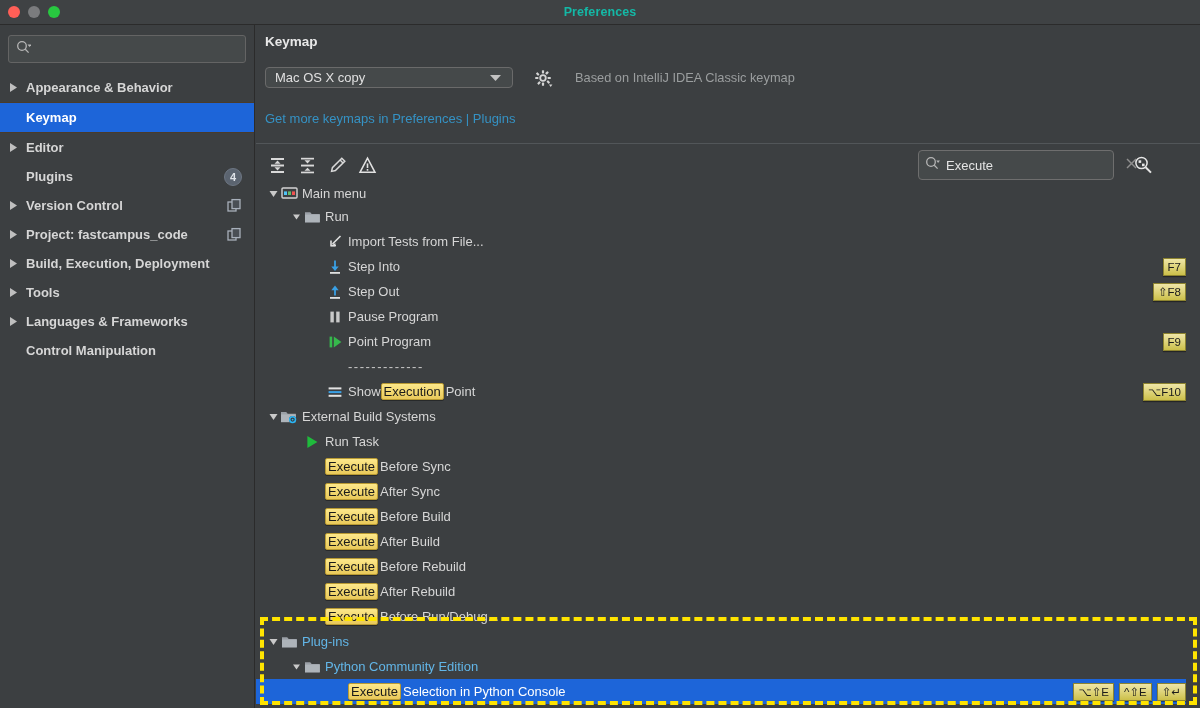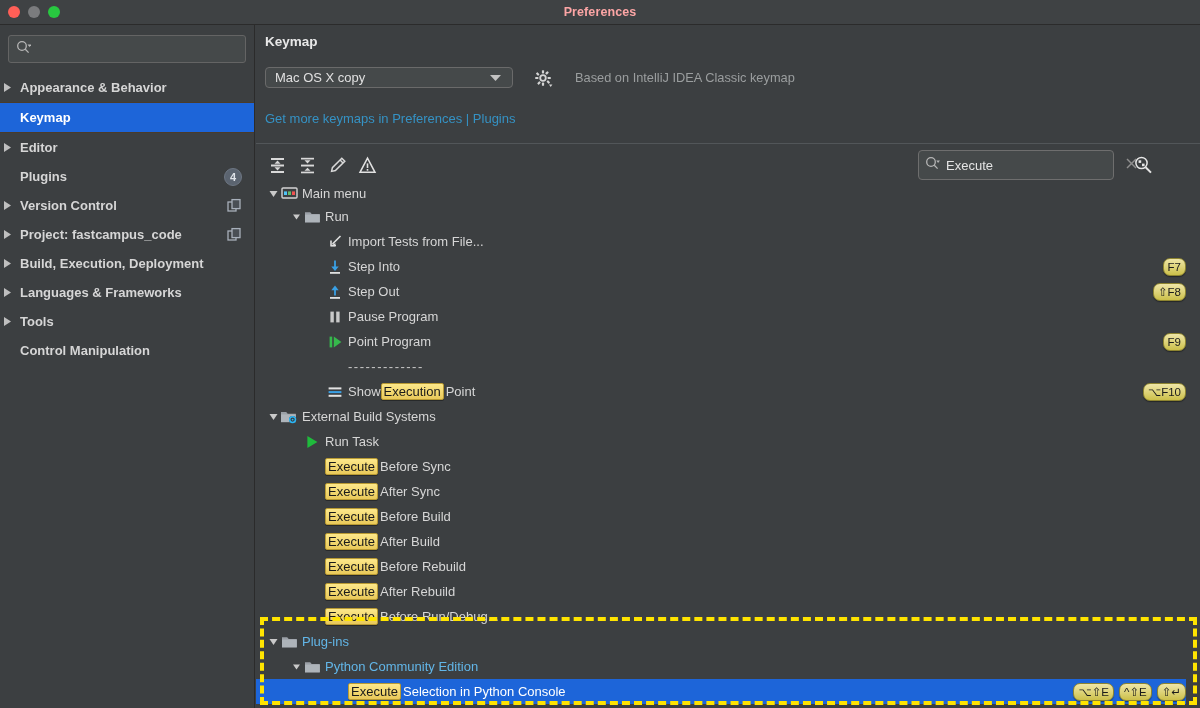--- a/index.html
+++ b/index.html
@@ -23,21 +23,21 @@
     border-bottom: 1px solid #2b2b2b;
     display: flex; align-items: center;
   }
   .traffic { position: absolute; left: 8px; top: 6px; display: flex; gap: 8px; }
   .dot { width: 12px; height: 12px; border-radius: 50%; display: block; }
   .dot.red { background: #ff5f57; }
   .dot.yellow { background: #7b7c7e; }
   .dot.green { background: #28c840; }
   .title-text {
     width: 1200px; text-align: center;
-    font-size: 12.5px; font-weight: bold; color: #fca5a5;
+    font-size: 12.5px; font-weight: bold; color: #14b8a6;
     letter-spacing: .1px;
   }
 
   
   .sidebar {
     position: absolute; left: 0; top: 25px;
     width: 255px; height: 683px;
     background: #3c3f41;
     border-right: 1px solid #2b2b2b;
   }
@@ -48,21 +48,21 @@
   }
   .side-search .mag { flex: 0 0 auto; }
   .side-search input {
     flex: 1; background: transparent; border: 0; outline: none;
     color: #c8c8c8; font-size: 12.5px; font-family: "Liberation Sans", sans-serif;
     margin-left: 5px;
   }
   .side-list { margin-top: 10px; }
   .side-item {
     height: 29px; display: flex; align-items: center;
-    padding-left: 0; padding-right: 12px;
+    padding-left: 6px; padding-right: 12px;
     font-size: 13px; color: #d6d6d6; font-weight: bold;
     position: relative;
   }
   .side-item.selected { background: #1d65d9; color: #ffffff; }
   .side-item.selected::after {
     content:''; position:absolute; left:0; right:0; bottom:-1px; height:1px;
   }
   .side-item .arrow {
     width: 14px; flex: 0 0 14px; display: flex; align-items: center; justify-content: center;
   }
@@ -177,21 +177,21 @@
     border-radius: 2px; padding: 0 2px; margin-right: 2px;
     box-shadow: 0 1px 0 rgba(0,0,0,.35);
     line-height: 15px;
   }
   .shortcuts {
     position: absolute; right: 14px; top: 0; height: 25px;
     display: flex; align-items: center; gap: 5px;
   }
   .kbd {
     background: linear-gradient(#efe6a8, #ccc04a);
-    border: 1px solid #8d8430; border-radius: 7px;
+    border: 1px solid #8d8430; border-radius: 0;
     color: #1b1b1b; font-size: 11.5px;
     padding: 1px 4px; line-height: 14px;
     box-shadow: 0 1px 1px rgba(0,0,0,.4);
     font-family: "Liberation Sans", sans-serif;
   }
   .dashline {
     color: #c9c9c9; letter-spacing: 1.5px; font-size: 13px;
   }
 
   
@@ -291,29 +291,29 @@
             </svg>
           </span>
           <span class="lbl">Build, Execution, Deployment</span>
         </div>
         <div class="side-item">
           <span class="arrow">
             <svg width="11" height="11" viewBox="0 0 11 11">
               <path d="M2 1 L9 5.5 L2 10 Z" fill="#bfbfbf"></path>
             </svg>
           </span>
-          <span class="lbl">Languages &amp; Frameworks</span>
+          <span class="lbl">Tools</span>
         </div>
         <div class="side-item">
           <span class="arrow">
             <svg width="11" height="11" viewBox="0 0 11 11">
               <path d="M2 1 L9 5.5 L2 10 Z" fill="#bfbfbf"></path>
             </svg>
           </span>
-          <span class="lbl">Tools</span>
+          <span class="lbl">Languages &amp; Frameworks</span>
         </div>
         <div class="side-item">
           <span class="arrow"></span>
           <span class="lbl">Control Manipulation</span>
         </div>
       </div>
   </div>
 
   <div class="right">
     <div class="pane-title">Keymap</div>

